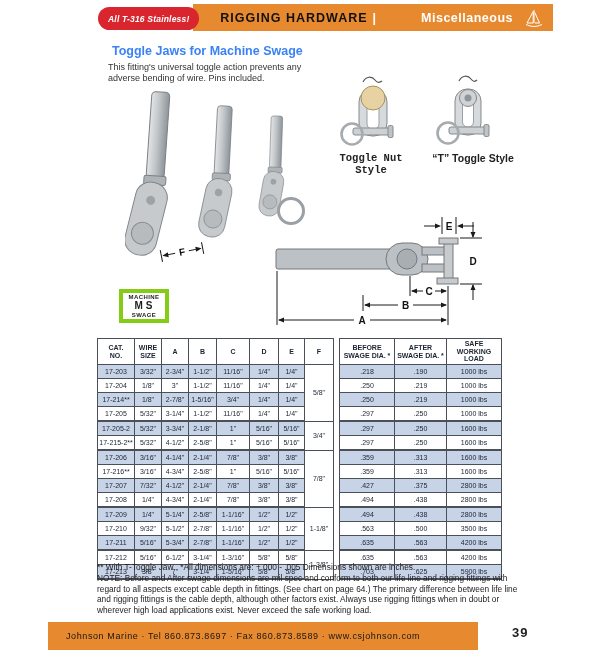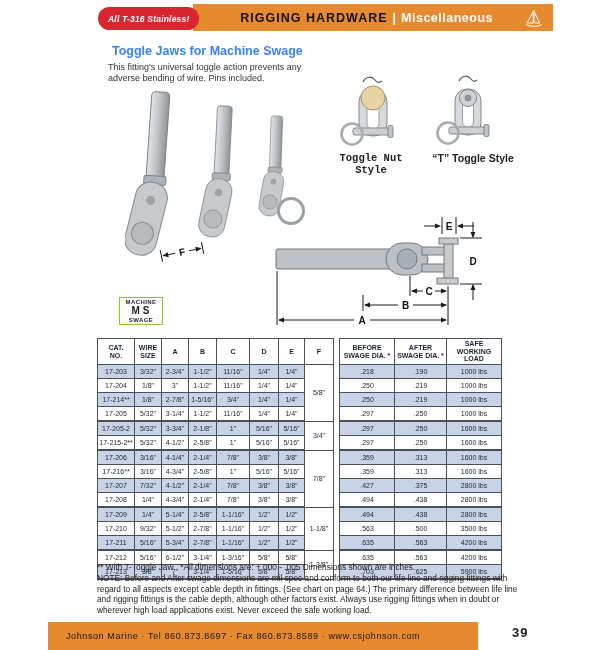--- a/index.html
+++ b/index.html
@@ -1,36 +1,36 @@
 <!DOCTYPE html>
 <html><head>
 <meta charset="utf-8">
 <style>
   html,body{margin:0;padding:0;background:#888;}
   #page{position:relative;width:601px;height:650px;background:#ffffff;overflow:hidden;
         font-family:"Liberation Sans",sans-serif;color:#1d1d1d;margin:0 auto;}
   
   .header-bar{position:absolute;left:193px;top:4px;width:360px;height:27px;background:var(--orange);
-      display:flex;align-items:center;justify-content:flex-end;padding-right:60px;box-sizing:border-box;}
+      display:flex;align-items:center;justify-content:flex-end;padding-right:40px;box-sizing:border-box;}
   .header-title{font-weight:bold;font-size:12.5px;letter-spacing:1px;color:#111;}
   .header-divider{font-weight:bold;font-size:12.5px;color:#fff;margin:0 5px;}
-  .header-subtitle{font-weight:bold;font-size:12.5px;letter-spacing:.5px;color:#fff;}
+  .header-subtitle{font-weight:bold;font-size:12.5px;letter-spacing:.5px;color:#fff;margin-left:40px;}
   .boat{position:absolute;right:8px;top:4px;}
   .badge{position:absolute;left:98px;top:7px;height:23px;background:var(--red);color:#fff;
       border-radius:12px;display:flex;align-items:center;padding:0 10px;
       font-size:8.5px;font-weight:bold;font-style:italic;letter-spacing:.2px;justify-content:center;}
   
   .title{position:absolute;left:112px;top:44px;font-size:12.5px;font-weight:bold;color:#3b82f6;}
   .desc{position:absolute;left:108px;top:62px;width:220px;font-size:9px;line-height:11px;color:#333;}
   .caption{position:absolute;top:152px;font-weight:bold;font-size:10.5px;color:#222;text-align:center;}
   .cap-nut{left:329px;width:84px;font-family:Liberation Mono, monospace;}
   .cap-t{left:423px;width:100px;}
   
-  .stamp{position:absolute;left:119px;top:289px;width:38px;border:1px solid #84cc16;background:#fff;
-      text-align:center;padding:1px 2px;line-height:1;margin-top:8px;}
+  .stamp{position:absolute;left:119px;top:289px;width:38px;border:4px solid #84cc16;background:#fff;
+      text-align:center;padding:1px 2px;line-height:1;}
   .stamp .s1,.stamp .s3{font-size:6px;font-weight:bold;letter-spacing:.4px;}
   .stamp .s2{font-size:10px;font-weight:bold;letter-spacing:3px;margin:1px 0 1px 2px;}
   
   .tblwrap{position:absolute;left:97px;top:338px;}
   table{border-collapse:collapse;table-layout:fixed;width:404px;}
   th,td{border:1px solid #4a4f58;text-align:center;padding:0;font-size:7px;
       height:13px;line-height:1.05;color:#1b2433;white-space:pre-line;overflow:hidden;}
   thead th{height:25px;font-weight:bold;font-size:7px;background:#fff;}
   tr.blue td{background:var(--rowblue);}
   td.f-cell,tr.blue td.f-cell{background:#fff;font-size:7px;}

